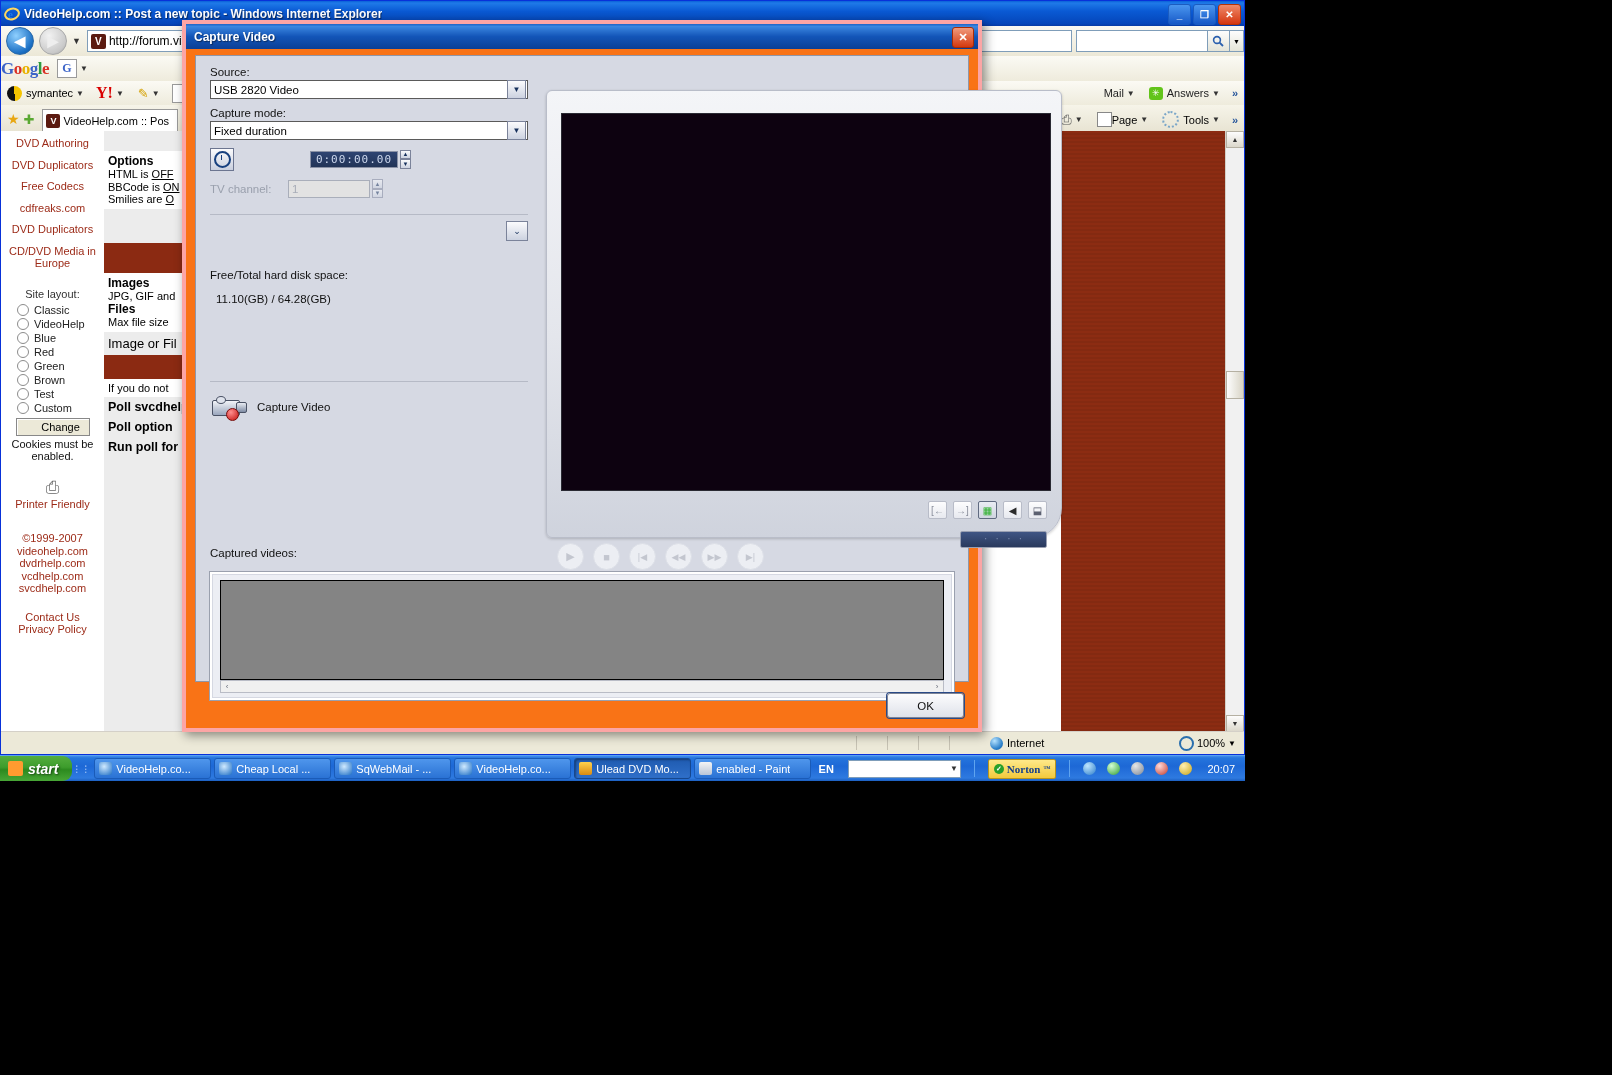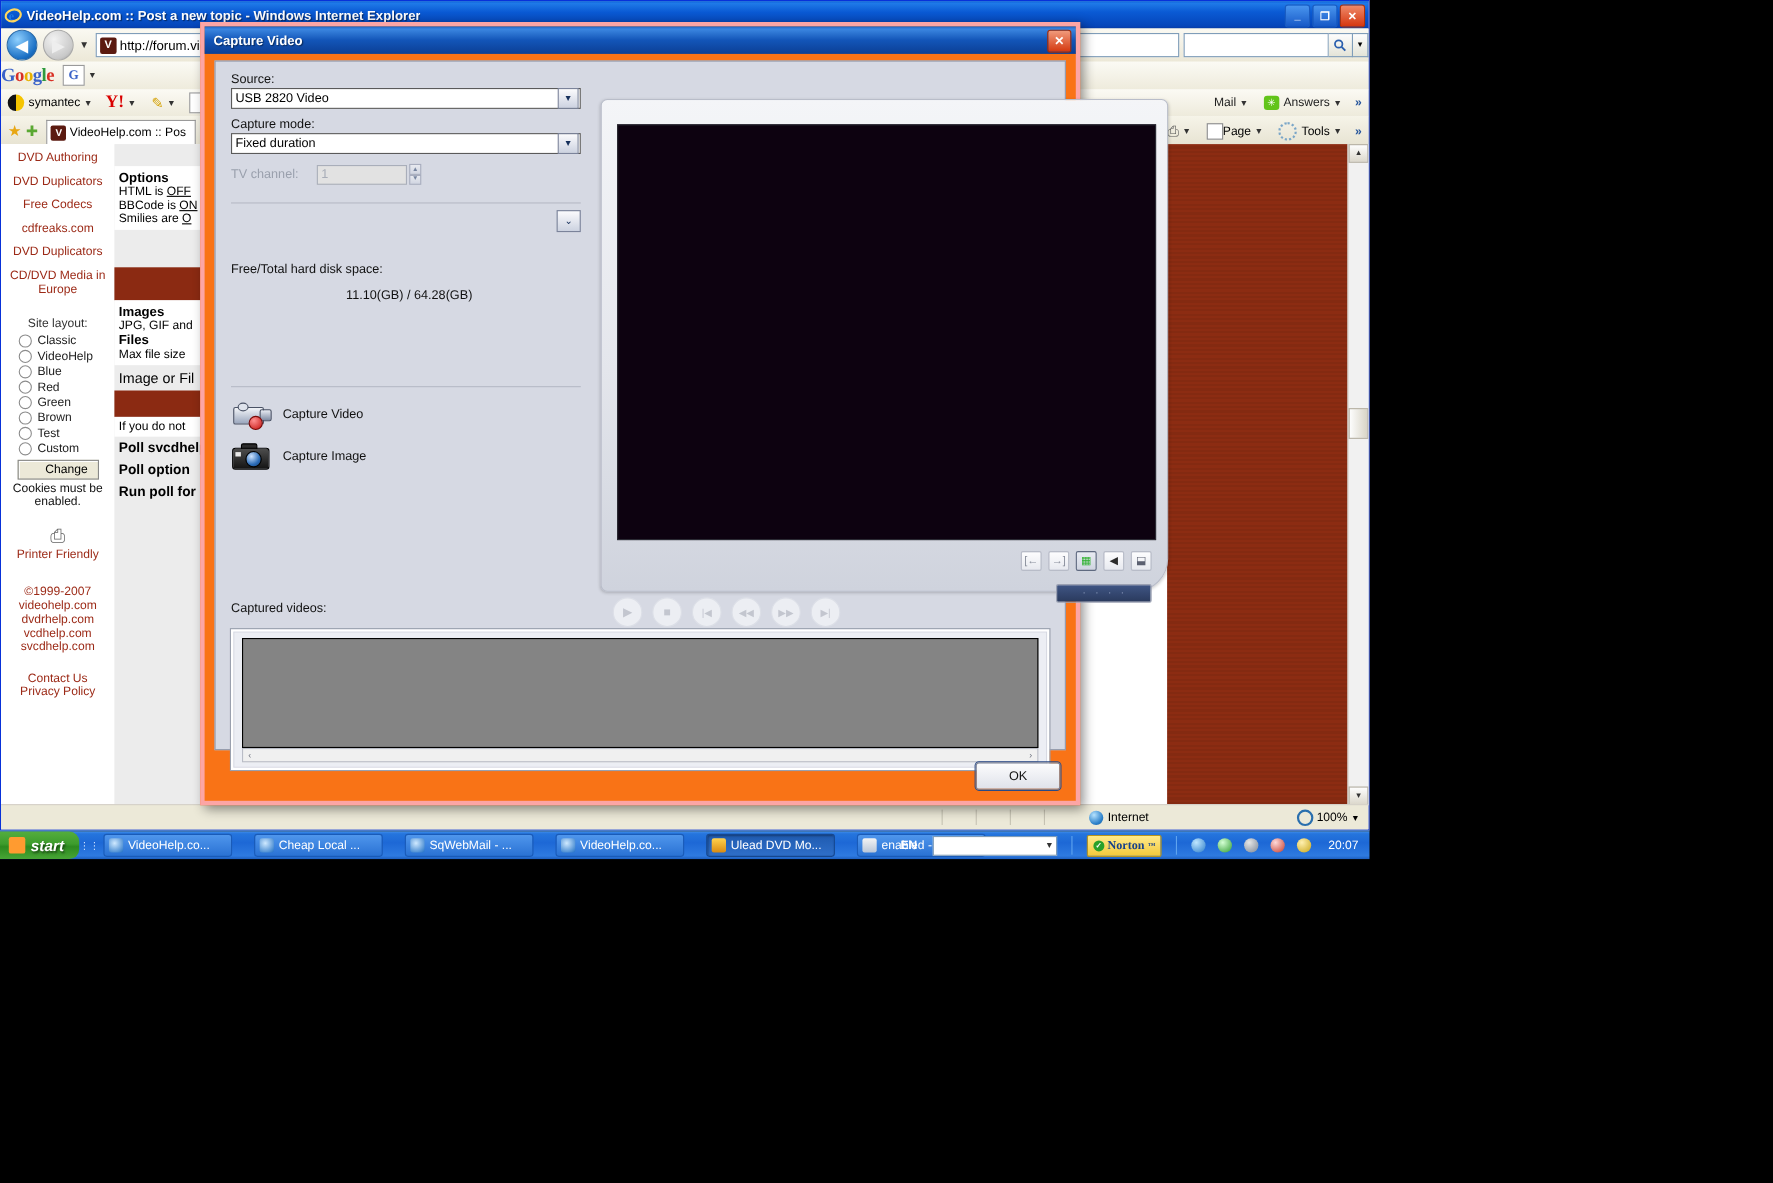--- a/index.html
+++ b/index.html
@@ -164,21 +164,21 @@
   .tv-lbl{font-size:11.5px;color:#9aa0ad;width:78px;}
   .tv-field{width:82px;height:18px;background:#e2e2e2;border:1px solid #a9aeba;
     display:flex;align-items:center;padding-left:3px;font-size:11.5px;color:#a8adb8;box-sizing:border-box;}
 
   .hrule{height:1px;background:#b6bac6;margin:16px 0 0 0;}
   .expand-btn{width:20px;height:18px;margin-left:auto;background:linear-gradient(180deg,#fbfbfd,#ccd2e0);
     border:1px solid #7b839a;display:flex;align-items:center;justify-content:center;font-size:9px;color:#16305c;}
   .expand-row{display:flex;margin-top:6px;}
 
   .disk-lbl{font-size:11.5px;color:#111;margin-top:28px;}
-  .disk-val{font-size:11.5px;color:#111;margin-top:12px;margin-left:6px;text-align:center;}
+  .disk-val{font-size:11.5px;color:#111;margin-top:12px;margin-left:6px;}
 
   .hrule2{height:1px;background:#b6bac6;margin-top:76px;}
   .cap-row{display:flex;align-items:center;margin-top:13px;gap:11px;}
   .cap-lbl{font-size:11.5px;color:#111;}
   .cam-ico{width:36px;height:24px;position:relative;flex:none;}
   .cam-body{position:absolute;left:2px;top:5px;width:26px;height:14px;border-radius:2px;
     background:linear-gradient(180deg,#f2f4f8,#9aa6bd);border:1px solid #4a5265;}
   .cam-lens{position:absolute;left:26px;top:7px;width:9px;height:9px;border-radius:2px;
     background:linear-gradient(180deg,#e8ebf2,#7f8ca4);border:1px solid #4a5265;}
   .cam-reel{position:absolute;left:6px;top:1px;width:8px;height:6px;border-radius:50%;
@@ -232,21 +232,21 @@
   
   .taskbar{position:absolute;left:0;top:755px;width:1245px;height:25px;
     background:linear-gradient(180deg,#3f8cea 0%,#2575dd 8%,#1d68d6 40%,#2e7ae0 88%,#1c5fc0 100%);
     border-top:1px solid #56a0f0;display:flex;align-items:center;}
   .startbtn{height:25px;padding:0 14px 0 8px;display:flex;align-items:center;gap:5px;flex:none;
     background:linear-gradient(180deg,#54ad3e 0%,#3d9c2c 45%,#2c8a1f 55%,#48a636 100%);
     border-radius:0 9px 9px 0;color:#fff;font-weight:bold;font-style:italic;font-size:14px;
     text-shadow:1px 1px 2px rgba(0,0,0,.5);}
   .start-flag{width:15px;height:15px;background:#ff9b30;border-radius:2px;}
   .qlaunch{width:18px;display:flex;align-items:center;justify-content:center;color:#cfe3ff;font-size:9px;}
-  .tasks{display:flex;gap:20px;margin-left:4px;flex:1;min-width:0;}
+  .tasks{display:flex;gap:3px;margin-left:4px;flex:1;min-width:0;}
   .task{height:21px;flex:0 0 117px;background:linear-gradient(180deg,#4f96ec,#2a72d4);
     border:1px solid #1a5bb8;border-radius:3px;display:flex;align-items:center;gap:4px;
     padding:0 4px;color:#fff;font-size:11px;box-sizing:border-box;overflow:hidden;}
   .task.active{background:linear-gradient(180deg,#1f5bb0,#2f6fc9);border-color:#16478e;
     box-shadow:inset 1px 1px 2px rgba(0,0,0,.35);}
   .task-ico{width:13px;height:13px;flex:none;border-radius:2px;}
   .task-ico.ie{background:radial-gradient(circle at 40% 35%,#cfe9ff,#1f6fc4);}
   .task-ico.ulead{background:linear-gradient(180deg,#ffd24d,#d98b12);}
   .task-ico.paint{background:linear-gradient(180deg,#f4f4f4,#b9c6d8);}
   .task-label{white-space:nowrap;overflow:hidden;text-overflow:ellipsis;}
@@ -477,20 +477,30 @@
           <span class="combo-text">USB 2820 Video</span>
           <span class="combo-arrow">▼</span>
         </div>
 
         <div class="lbl">Capture mode:</div>
         <div class="combo">
           <span class="combo-text">Fixed duration</span>
           <span class="combo-arrow">▼</span>
         </div>
 
+        <div class="timer-row">
+          <span class="clock-btn">
+              <span class="clock-glyph"></span>
+            </span>
+          <span class="tc-disp">0:00:00.00</span>
+          <span class="spin">
+            <div>▲</div>
+            <div>▼</div>
+          </span>
+        </div>
 
         <div class="tv-row">
           <span class="tv-lbl">TV channel:</span>
           <span class="tv-field">1</span>
           <span class="spin" style="opacity:.5;">
             <div>▲</div>
             <div>▼</div>
           </span>
         </div>
 
@@ -505,29 +515,20 @@
         <div class="hrule2"></div>
 
         <div class="cap-row">
           <span class="cam-ico">
             <span class="cam-body"></span>
               <span class="cam-lens"></span>
               <span class="cam-reel"></span>
               <span class="cam-rec"></span>
           </span>
           <span class="cap-lbl">Capture Video</span>
-        </div>
-        <div class="cap-row">
-          <span class="photo-ico">
-            <span class="photo-top"></span>
-              <span class="photo-body"></span>
-              <span class="photo-flash"></span>
-              <span class="photo-lens"></span>
-          </span>
-          <span class="cap-lbl">Capture Image</span>
         </div>
       </div>
 
       <div class="captured-lbl">Captured videos:</div>
 
       <div class="thumb-panel">
         <div class="thumb-inner"></div>
         <div class="hscroll">
           <span class="hs-arrow">‹</span>
           <span class="hs-arrow">›</span>

